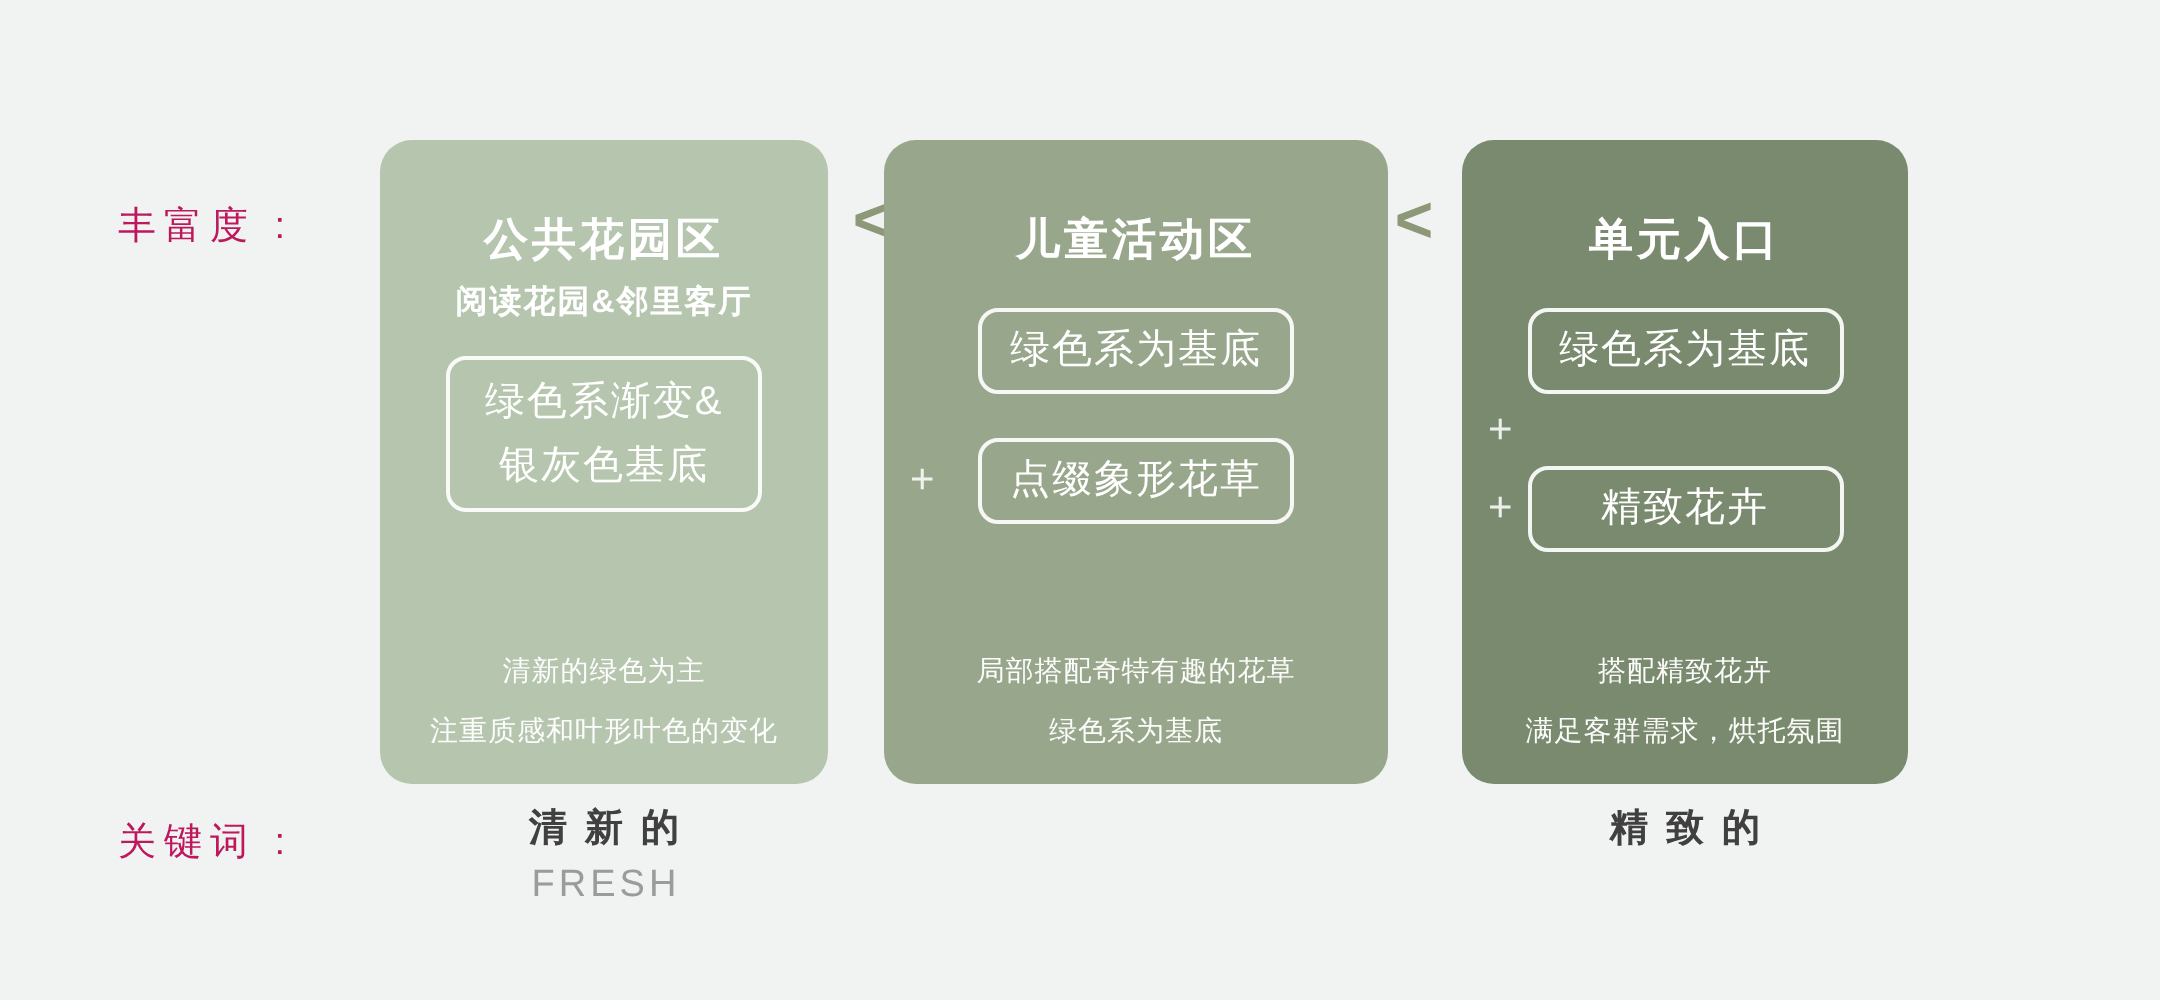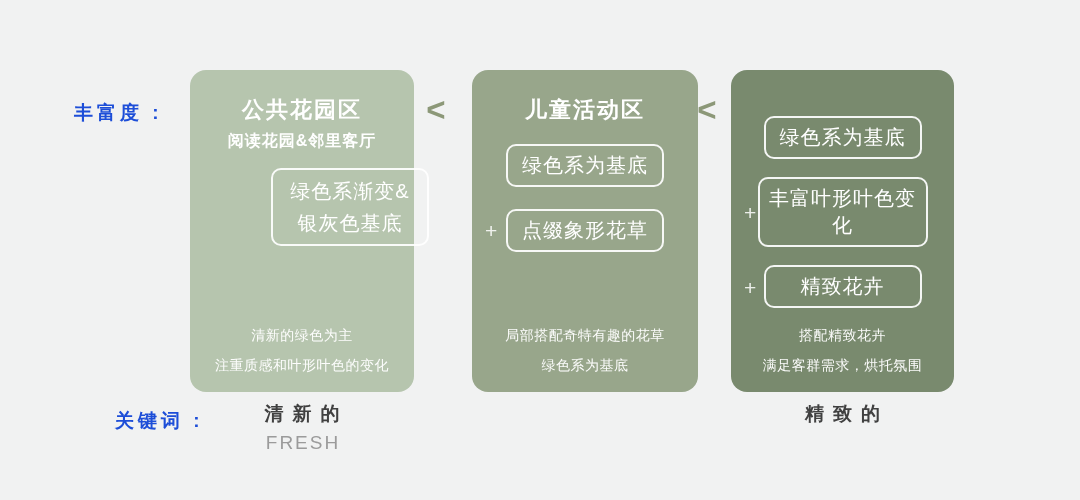--- a/index.html
+++ b/index.html
@@ -8,41 +8,41 @@
     background: #f1f2f2;
     font-family: "Liberation Sans", "DejaVu Sans", sans-serif;
     position: relative;
     overflow: hidden;
   }
   .canvas { position: absolute; inset: 0; }
 
   
   .side-label {
     position: absolute;
-    left: 74px;
-    color: #1d4ed8;
+    left: 59px;
+    color: #be185d;
     font-size: 19px;
-    font-weight: bold;
+    font-weight: normal;
     letter-spacing: 4px;
     white-space: pre;
   }
   .side-label.richness { top: 100px; }
-  .side-label.keyword  { top: 408px; margin-left: 41px; }
+  .side-label.keyword  { top: 408px; }
 
   
   .card {
     position: absolute;
     top: 70px;
     height: 322px;
     border-radius: 16px;
     box-sizing: border-box;
-    padding-top: 26px;
+    padding-top: 36px;
   }
   .card1 { left: 190px; width: 224px; }
-  .card2 { left: 472px; width: 226px; }
+  .card2 { left: 442px; width: 252px; }
   .card3 { left: 731px; width: 223px; }
 
   .card-title {
     margin: 0;
     text-align: center;
     color: #ffffff;
     font-size: 22px;
     font-weight: bold;
     letter-spacing: 2px;
     line-height: 1.25;
@@ -81,21 +81,21 @@
   .plus {
     position: absolute;
     left: 13px;
     top: 50%;
     transform: translateY(-50%);
     color: rgba(255,255,255,0.85);
     font-size: 21px;
     font-weight: normal;
     line-height: 1;
   }
-  .card1 .box-row { margin-top: 16px; margin-left: 48px; }
+  .card1 .box-row { margin-top: 16px; }
   .card2 .box-row.first, .card3 .box-row.first { margin-top: 20px; }
   .card2 .box-row.second { margin-top: 22px; }
   .card3 .box-row.second, .card3 .box-row.third { margin-top: 18px; }
 
   .card-desc {
     position: absolute;
     left: 0; right: 0;
     bottom: 12px;
     margin: 0;
     text-align: center;
@@ -174,26 +174,26 @@
       <span class="plus">+</span>
       <div class="pill">点缀象形花草</div>
     </div>
     <p class="card-desc">局部搭配奇特有趣的花草
 绿色系为基底</p>
   </section>
 
   <div class="lt lt2">&lt;</div>
 
   <section class="card card3" style="background: rgb(121, 138, 110);">
+    <h2 class="card-title">单元入口</h2>
     <div class="box-row first">
       <div class="pill">绿色系为基底</div>
     </div>
     <div class="box-row second">
       <span class="plus">+</span>
-      <div class="pill">丰富叶形叶色变化</div>
     </div>
     <div class="box-row third">
       <span class="plus">+</span>
       <div class="pill">精致花卉</div>
     </div>
     <p class="card-desc">搭配精致花卉
 满足客群需求，烘托氛围</p>
   </section>
 
   <div class="kw kw1">

